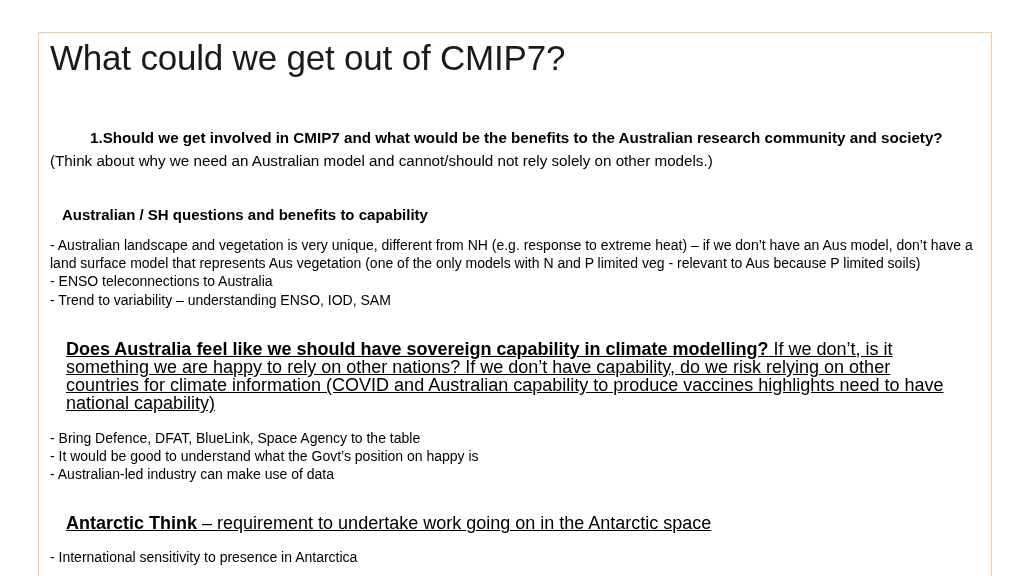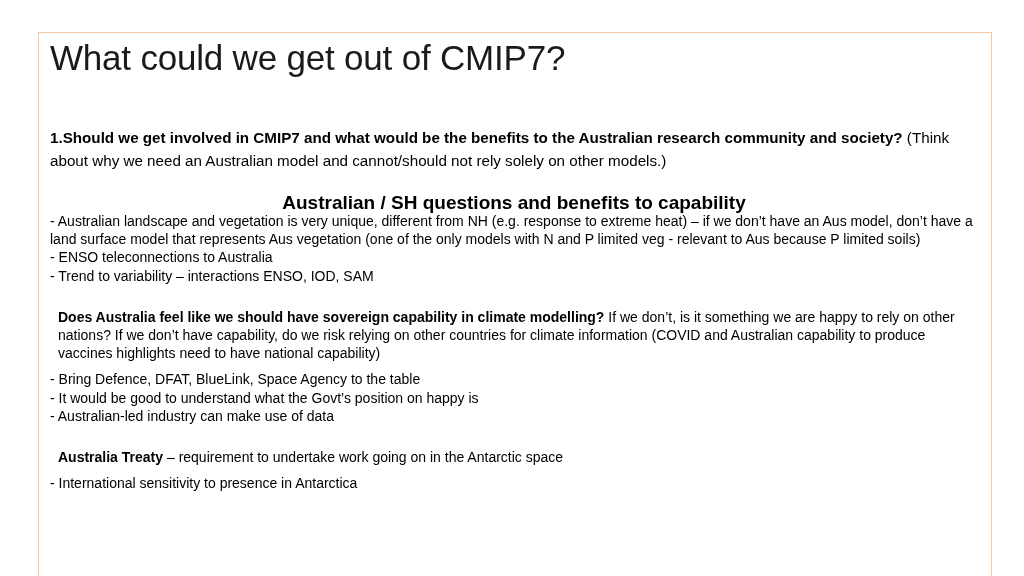--- a/index.html
+++ b/index.html
@@ -50,40 +50,41 @@
     top: 126px;
     width: 928px;
   }
   .q-para {
     font-size: 15.2px;
     line-height: 23px;
     margin: 0 0 0 0;
   }
   .q-para b {
     font-weight: 700;
+    margin-left: 40px;
   }
   .spacer-lg { height: 22px; }
   .spacer-sm { height: 15px; }
   .sec-head {
-    font-size: 19px;
+    font-size: 15px;
     font-weight: 700;
     line-height: 18px;
-    margin: 0;
-    text-align: center;
+    margin: 12px;
   }
   .bullets {
     font-size: 14px;
     line-height: 18.2px;
     margin: 0;
   }
   .bullets .ln { display: block; }
   .lead {
-    font-size: 14px;
+    font-size: 18px;
     line-height: 18.2px;
-    margin: 8px;
+    margin: 16px;
+    text-decoration: underline;
   }
   .lead b { font-weight: 700; }
 </style>
 </head>
 <body>
 
 <div class="slide">
 
   <div class="frame"></div>
 
@@ -95,39 +96,39 @@
       <b>1.Should we get involved in CMIP7 and what would be the benefits to the Australian research community and society?</b><span> (Think about why we need an Australian model and cannot/should not rely solely on other models.)</span>
     </p>
 
     <div class="spacer-lg"></div>
 
     <p class="sec-head">Australian / SH questions and benefits to capability</p>
 
     <div class="bullets">
       <span class="ln">- Australian landscape and vegetation is very unique, different from NH (e.g. response to extreme heat) – if we don’t have an Aus model, don’t have a land surface model that represents Aus vegetation (one of the only models with N and P limited veg  - relevant to Aus because P limited soils)</span>
       <span class="ln">- ENSO teleconnections to Australia</span>
-      <span class="ln">- Trend to variability – interactions ENSO, IOD, SAM</span>
+      <span class="ln">- Trend to variability – understanding ENSO, IOD, SAM</span>
     </div>
 
     <div class="spacer-sm"></div>
 
     <p class="lead">
       <b>Does Australia feel like we should have sovereign capability in climate modelling?</b><span> If we don’t, is it something we are happy to rely on other nations? If we don’t have capability, do we risk relying on other countries for climate information (COVID and Australian capability to produce vaccines highlights need to have national capability)</span>
     </p>
 
     <div class="bullets">
       <span class="ln">- Bring Defence, DFAT, BlueLink, Space Agency to the table</span>
       <span class="ln">- It would be good to understand what the Govt’s position on happy is</span>
       <span class="ln">- Australian-led industry can make use of data</span>
     </div>
 
     <div class="spacer-sm"></div>
 
     <p class="lead">
-      <b>Australia Treaty</b><span> – requirement to undertake work going on in the Antarctic space</span>
+      <b>Antarctic Think</b><span> – requirement to undertake work going on in the Antarctic space</span>
     </p>
 
     <div class="bullets">
       <span class="ln">- International sensitivity to presence in Antarctica</span>
     </div>
 
   </div>
 </div>
 
 </body></html>

